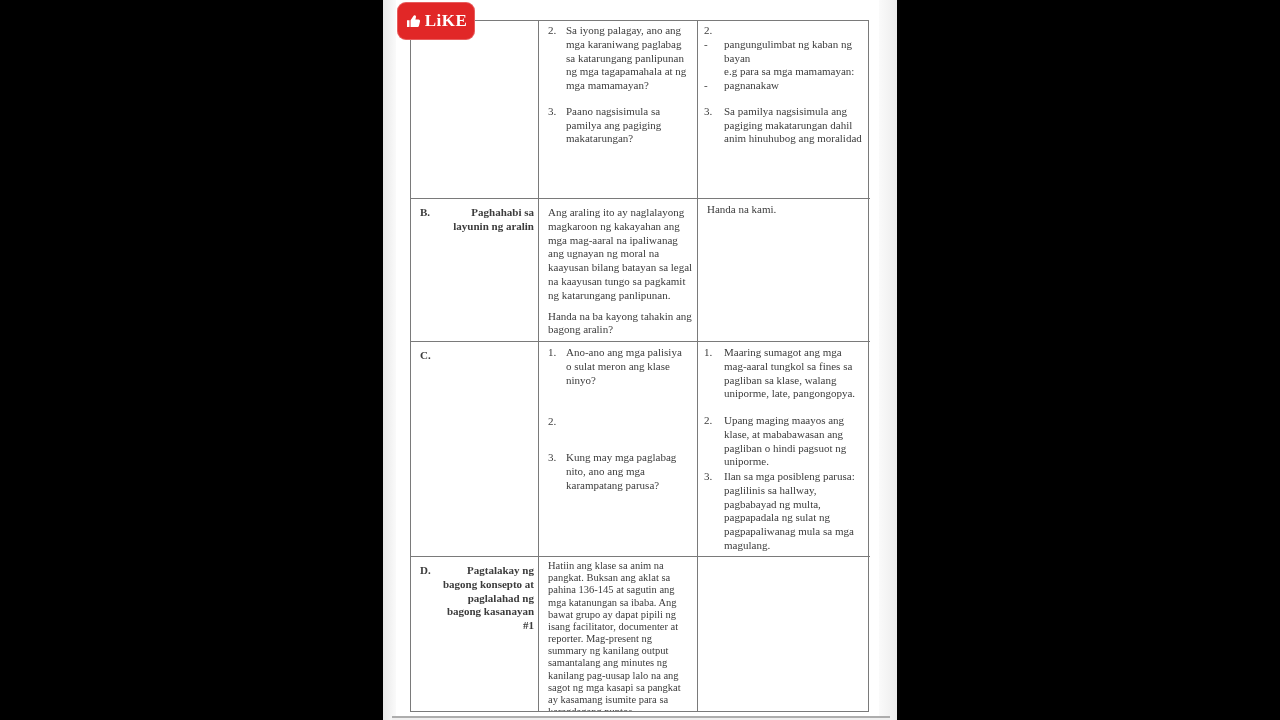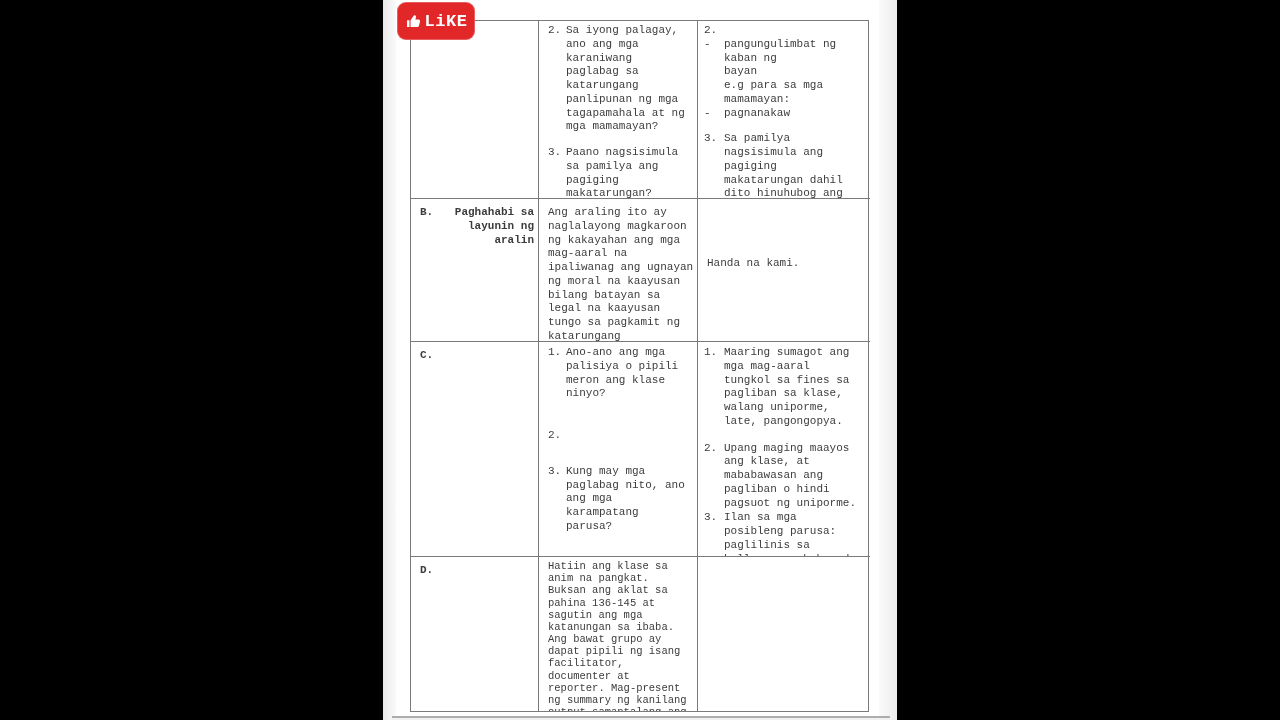--- a/index.html
+++ b/index.html
@@ -1,17 +1,17 @@
 <!DOCTYPE html>
 <html><head>
 <meta charset="utf-8">
 <style>
   html,body{margin:0;padding:0;background:#000;}
   .stage{position:relative;width:1280px;height:720px;background:#000;overflow:hidden;
-         font-family:Liberation Mono, monospace;}
+         font-family:Liberation Serif, serif;}
   .page{position:absolute;left:383px;top:0;width:514px;height:720px;background:#ffffff;}
   .edge-l{position:absolute;left:0;top:0;width:13px;height:720px;
           background:linear-gradient(to right,#e9e9e9,#fafafa);}
   .edge-r{position:absolute;right:0;top:0;width:18px;height:720px;
           background:linear-gradient(to left,#ededed,#fafafa);}
 
   .logo{position:absolute;left:14px;top:2px;width:78px;height:38px;background:#e12727;
         border-radius:9px;display:flex;align-items:center;justify-content:center;gap:1px;z-index:5;
         box-shadow:0 0 0 1px rgba(255,255,255,.25) inset;}
   .logo-text{color:#fff;font-weight:bold;font-size:17px;letter-spacing:.5px;}
@@ -37,21 +37,21 @@
 
   .rA2{padding-top:3px;padding-left:9px;}
   .rA3{padding-top:3px;}
   .gap12{margin-top:12px;}
   .gap28{margin-top:28px;}
   .gap22{margin-top:22px;}
   .gap13{margin-top:13px;}
   .gap1{margin-top:1px;}
 
   .rB2{padding:7px 2px 4px 9px;display:flex;flex-direction:column;justify-content:space-between;}
-  .rB3{display:flex;flex-direction:column;justify-content:center;padding-bottom:16px;padding-left:9px;}
+  .rB3{display:flex;flex-direction:column;justify-content:flex-start;padding-bottom:16px;padding-left:9px;}
   .para{white-space:pre-line;}
 
   .rC2{padding-top:4px;padding-left:9px;}
   .rC3{padding-top:4px;}
 
   .rD2{padding:3px 6px 2px 9px;font-size:10.5px;line-height:1.16;}
 
   .next-edge{position:absolute;left:9px;width:498px;top:716px;height:4px;
              border-top:2px solid #adadad;background:#f0f0f0;}
 </style>
@@ -96,21 +96,21 @@
 e.g para sa mga mamamayan:</span>
         </div>
         <div class="li">
           <span class="m">-</span>
           <span class="t">pagnanakaw</span>
         </div>
         <div class="li gap12">
           <span class="m">3.</span>
           <span class="t">Sa pamilya nagsisimula ang
 pagiging makatarungan dahil
-dito hinuhubog ang moralidad</span>
+anim hinuhubog ang moralidad</span>
         </div>
 
       </div>
 
       <div class="cell head">
         <span class="hm">B.</span>
         <span class="ht">Paghahabi sa layunin ng aralin</span>
       </div>
       <div class="cell rB2">
         <div class="para">Ang araling ito ay naglalayong magkaroon ng kakayahan ang mga mag-aaral na ipaliwanag ang ugnayan ng moral na kaayusan bilang batayan sa legal na kaayusan tungo sa pagkamit ng katarungang panlipunan.</div>
@@ -119,21 +119,21 @@
       <div class="cell c3 rB3">
         <div class="para">Handa na kami.</div>
       </div>
 
       <div class="cell head">
         <span class="hm">C.</span>
       </div>
       <div class="cell rC2">
         <div class="li">
           <span class="m">1.</span>
-          <span class="t">Ano-ano ang mga palisiya o pipili meron ang klase ninyo?</span>
+          <span class="t">Ano-ano ang mga palisiya o sulat meron ang klase ninyo?</span>
         </div>
         <div class="li gap28">
           <span class="m">2.</span>
         </div>
         <div class="li gap22">
           <span class="m">3.</span>
           <span class="t">Kung may mga paglabag nito, ano ang mga karampatang parusa?</span>
         </div>
       </div>
       <div class="cell c3 rC3">
@@ -146,20 +146,21 @@
           <span class="t">Upang maging maayos ang klase, at mababawasan ang pagliban o hindi pagsuot ng uniporme.</span>
         </div>
         <div class="li gap1">
           <span class="m">3.</span>
           <span class="t">Ilan sa mga posibleng parusa: paglilinis sa hallway, pagbabayad ng multa, pagpapadala ng sulat ng pagpapaliwanag mula sa mga magulang.</span>
         </div>
       </div>
 
       <div class="cell head rlast">
         <span class="hm">D.</span>
+        <span class="ht">Pagtalakay ng bagong konsepto at paglalahad ng bagong kasanayan #1</span>
       </div>
       <div class="cell rD2 rlast">
         <div class="para">Hatiin ang klase sa anim na pangkat. Buksan ang aklat sa pahina 136-145 at sagutin ang mga katanungan sa ibaba.  Ang bawat grupo ay dapat pipili ng isang facilitator, documenter at reporter. Mag-present ng summary ng kanilang output samantalang ang minutes ng kanilang pag-uusap lalo na ang sagot ng mga kasapi sa pangkat ay kasamang isumite para sa karagdagang puntos.</div>
       </div>
       <div class="cell c3 rlast"></div>
 
     </div>
 
     <div class="next-edge"></div>
   </div>

